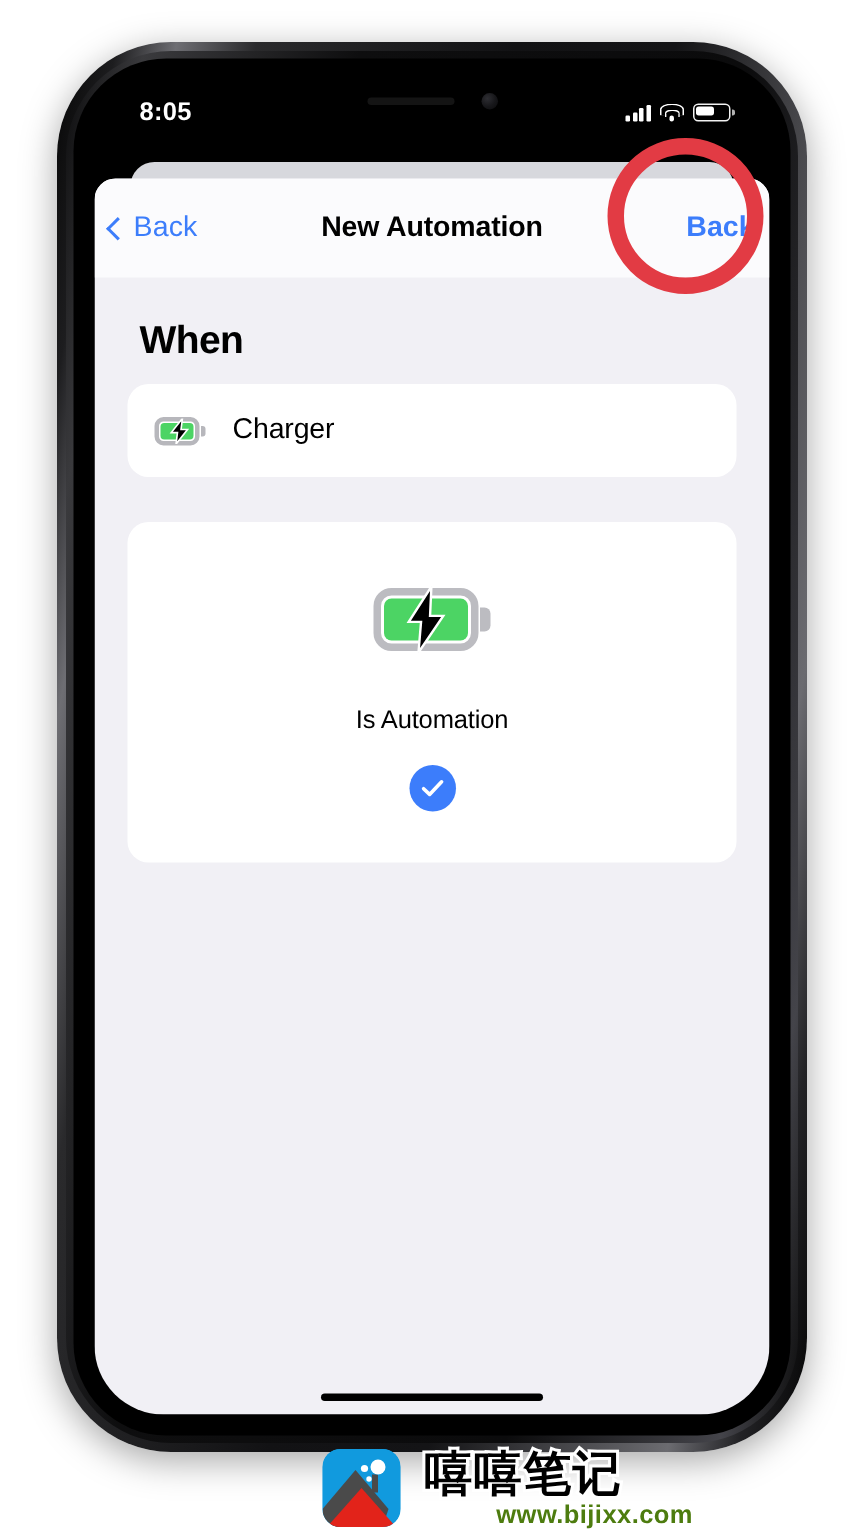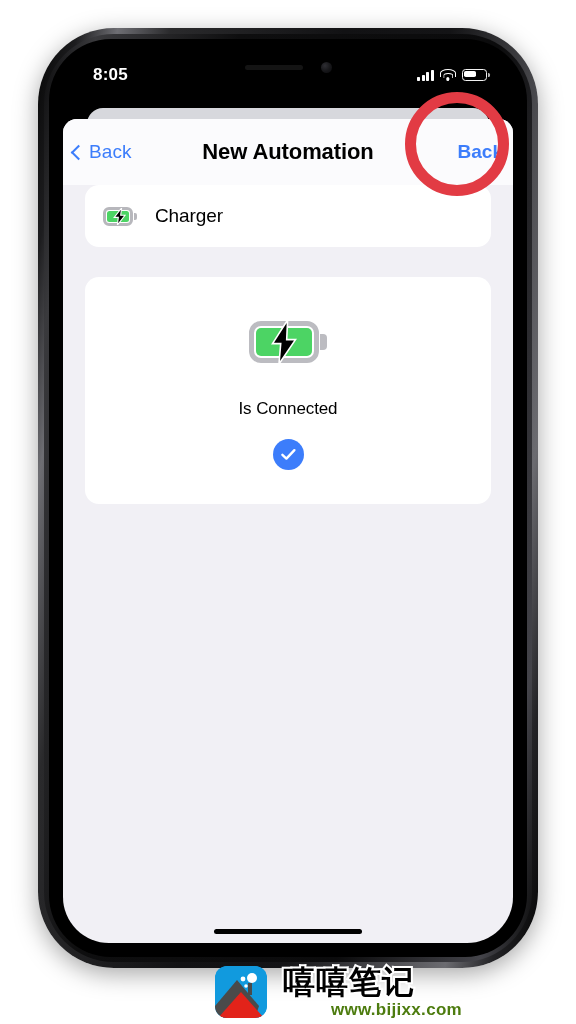--- a/index.html
+++ b/index.html
@@ -99,21 +99,21 @@
     height:66px; background:#fbfbfd;
     display:flex; align-items:center; justify-content:space-between;
     padding:0 10px; position:relative;
   }
   .nav-back{ display:flex; align-items:center; gap:3px; color:#3c7dfb; cursor:pointer; }
   .chev{ width:11px; height:11px; border-left:2.7px solid #3c7dfb; border-bottom:2.7px solid #3c7dfb;
          transform:rotate(45deg); margin-right:2px; }
   .nav-back-label{ font-size:19px; font-weight:400; letter-spacing:.1px; }
   .nav-title{
     position:absolute; left:0; right:0; text-align:center;
-    font-size:22px; font-weight:700; color:#000; letter-spacing:-.1px; pointer-events:none;
+    font-size:19px; font-weight:700; color:#000; letter-spacing:-.1px; pointer-events:none;
   }
   .nav-next{ font-size:19px; font-weight:600; color:#3c7dfb; cursor:pointer; position:relative; z-index:3; }
 
   
   .content{ padding:0 22px; }
   .section-title{
     font-size:26px; font-weight:700; color:#000;
     margin:26px 0 14px 8px; letter-spacing:-.4px;
   }
 
@@ -249,20 +249,21 @@
         <div class="nav-back">
           <span class="chev"></span>
           <span class="nav-back-label">Back</span>
         </div>
         <div class="nav-title">New Automation</div>
         <div class="nav-next">Back</div>
       </div>
 
       <div class="content">
 
+        <div class="section-title">When</div>
 
         <div class="card row-charger">
           <div class="mini-batt">
             <div class="shell"></div>
             <div class="fill"></div>
             <div class="tip"></div>
             <svg class="bolt" viewBox="0 0 16 17">
               <path d="M9.6 0 2.2 9.4h4.1L5.4 17 13 7.3H8.7z" fill="#000" stroke="#fff" stroke-width="1.1"></path>
             </svg>
           </div>
@@ -273,21 +274,21 @@
 
           <div class="opt">
             <div class="big-batt green">
               <div class="shell"></div>
               <div class="fill"></div>
               <div class="tip"></div>
               <svg class="bolt" viewBox="0 0 30 44">
                 <path d="M18.6 0 3.5 23.6h8.2L10 44 26.5 19.6h-8.8z" fill="#000" stroke="#fff" stroke-width="1.6"></path>
               </svg>
             </div>
-            <div class="opt-label">Is Connected</div>
+            <div class="opt-label">Is Automation</div>
             <div class="radio on">
               <svg width="17" height="17" viewBox="0 0 17 17">
                 <path d="M2.4 8.8 6.4 12.6 14.4 4.2" fill="none" stroke="#fff" stroke-width="2.4" stroke-linecap="round" stroke-linejoin="round"></path>
               </svg>
             </div>
           </div>
 
 
         </div>
       </div>

